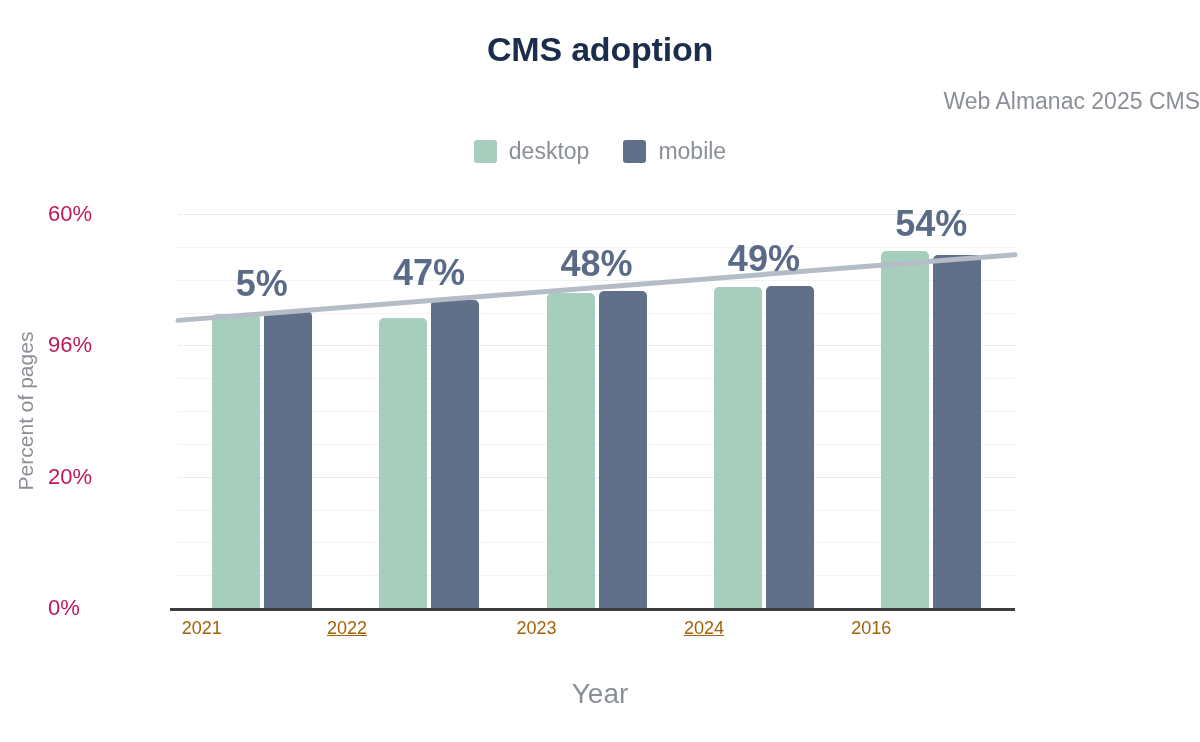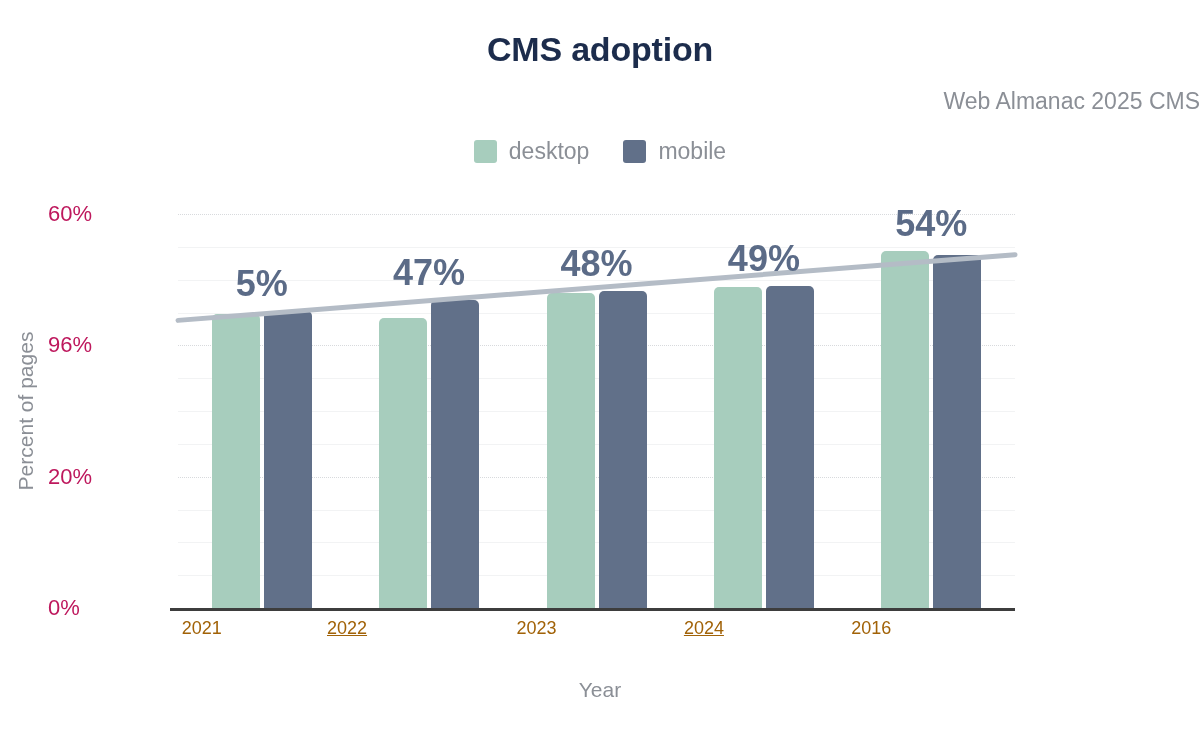--- a/index.html
+++ b/index.html
@@ -139,21 +139,21 @@
     color: #a16207;
     transform: translateX(-50%);
   }
 
   .xaxis-title {
     position: absolute;
     left: 0;
     right: 0;
     top: 678px;
     text-align: center;
-    font-size: 21px;
+    font-size: 28px;
     color: #8b8f96;
   }
 
   
   .bar {
     position: absolute;
     bottom: 0;
     border-radius: 5px 5px 0 0;
   }
 

